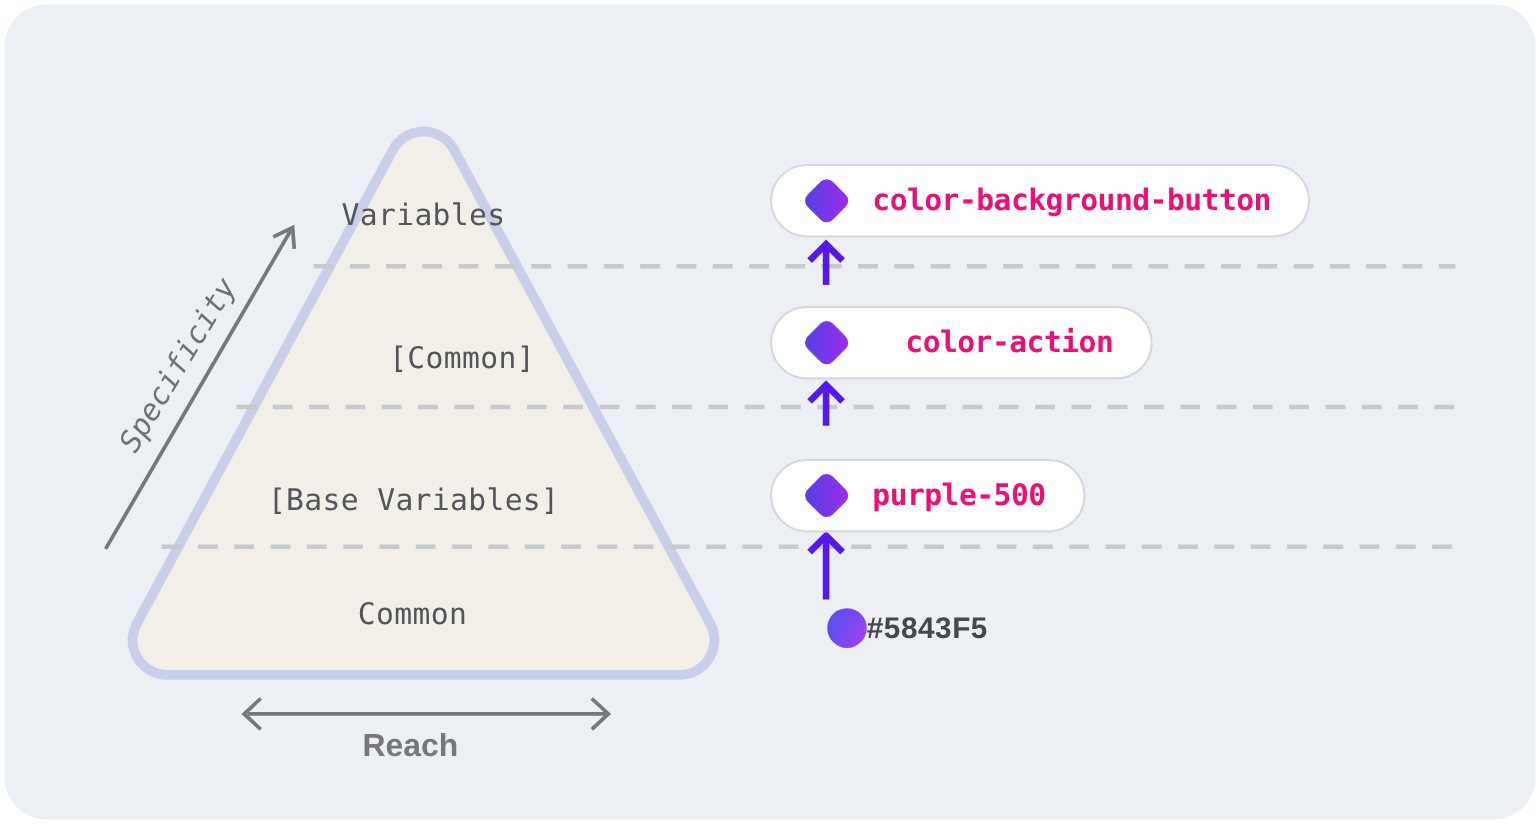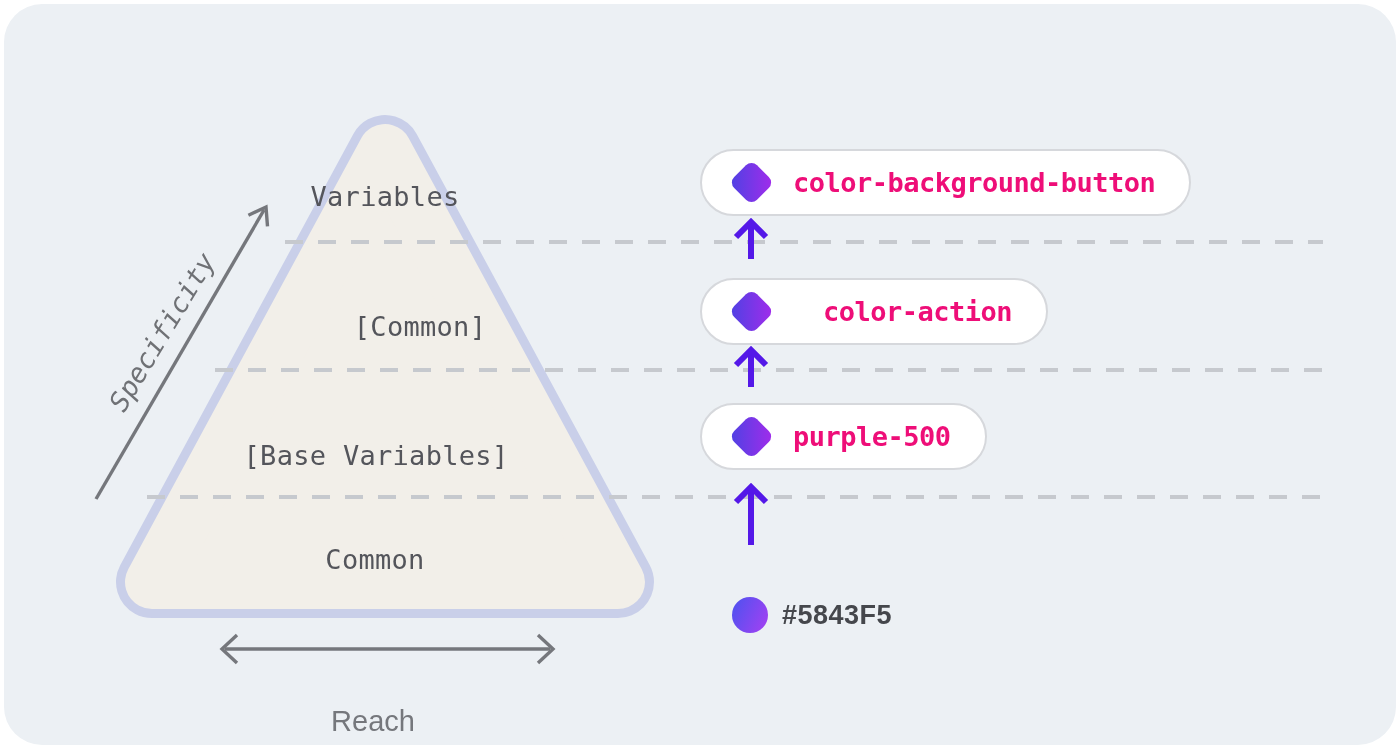--- a/index.html
+++ b/index.html
@@ -28,43 +28,43 @@
   
   .axis-specificity {
     position:absolute; left:162px; top:332px;
     transform:translate(-50%,-50%) rotate(-59deg);
     font-style:italic; font-size:27px; color:#6F7175; white-space:nowrap;
   }
   .axis-reach {
     position:absolute; left:373px; top:679px;
     transform:translate(-50%,-50%);
     font-family:"Liberation Sans", sans-serif;
-    font-size:29px; font-weight:400; color:#75777C; white-space:nowrap;margin-top:42px;
+    font-size:29px; font-weight:700; color:#75777C; white-space:nowrap;
   }
 
   
   .pill {
     position:absolute; left:700px; height:67px; box-sizing:border-box;
     display:flex; align-items:center; gap:18px;
     background:#ffffff; border:2px solid #D6D8DC; border-radius:34px;
     padding:0 34px 0 26px;
   }
   .pill-1 { top:149px; }
   .pill-2 { top:278px;gap:48px; }
-  .pill-3 { top:403px;align-items:center; }
+  .pill-3 { top:417px;align-items:center; }
   .pill-label {
     font-size:27px; font-weight:bold; color:#EE0E78;
     letter-spacing:-0.5px; white-space:nowrap;
   }
   .diamond-svg { display:block; }
 
   
   .value-row {
-    position:absolute; left:732px; top:553px;
-    display:flex; align-items:center; gap:14px;margin-top:44px;
+    position:absolute; left:752px; top:553px;
+    display:flex; align-items:center; 
   }
   .value-swatch {
     width:36px; height:36px; border-radius:50%;
     background:linear-gradient(115deg,#5650F0 12%,#9C42F2 88%);
   }
   .value-label {
     font-family:"Liberation Sans", sans-serif;
     font-size:27px; font-weight:700; color:#45474C; letter-spacing:0.5px;
   }
 </style>

